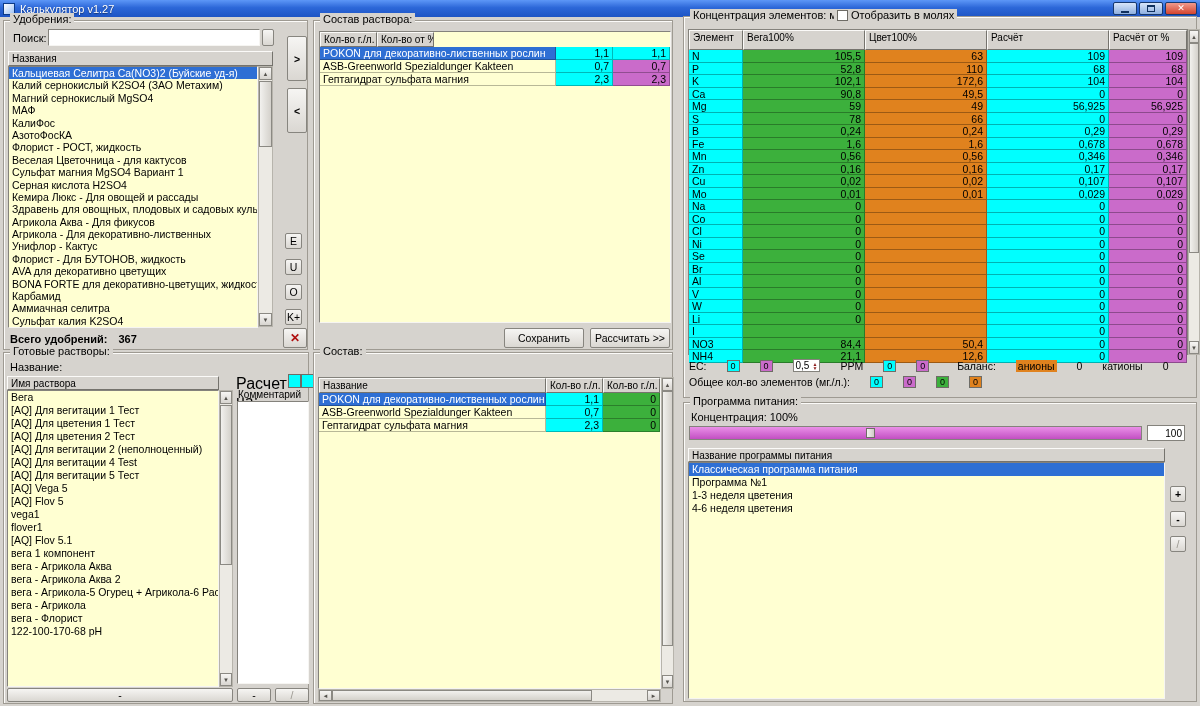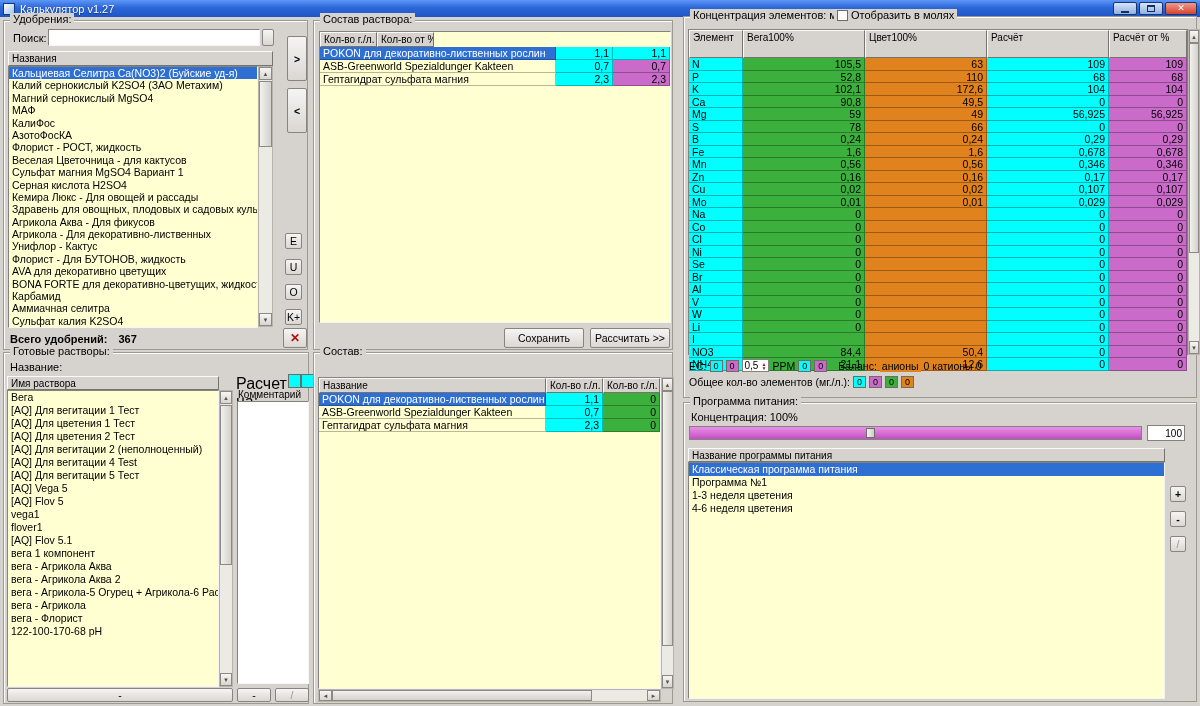--- a/index.html
+++ b/index.html
@@ -45,38 +45,38 @@
 .comp-body .trow:nth-of-type(1) .k-name{background:var(--selection,#2e6fd4);color:#fff}
 
 
 .conc-table{position:absolute;border:1px solid #84827c;background:#fff}
 .cc{height:12.5px;line-height:12.5px;font-size:10.5px;padding:0 3px;white-space:nowrap;overflow:hidden;border-right:1px solid rgba(0,0,0,.3);border-bottom:1px solid rgba(0,0,0,.3)}
 .cc.c0{width:54px;background:var(--cyan,#0ff)}
 .cc.c1{width:122px;background:var(--green,#3cb03c);text-align:right}
 .cc.c2{width:122px;background:var(--orange,#e0821e);text-align:right}
 .cc.c3{width:122px;background:var(--cyan,#0ff);text-align:right}
 .cc.c4{width:78px;background:var(--magenta,#ca6bca);text-align:right}
-.ch{height:28px}.ch.c0{width:54px}.ch.c1{width:122px}.ch.c2{width:122px}.ch.c3{width:122px}.ch.c4{width:78px}
+.ch{height:20px}.ch.c0{width:54px}.ch.c1{width:122px}.ch.c2{width:122px}.ch.c3{width:122px}.ch.c4{width:78px}
 
 
 .fert-list div.lrow:nth-of-type(1){background:var(--selection,#2e6fd4);color:#fff}
 .prog-list div.lrow:nth-of-type(1){background:var(--selection,#2e6fd4);color:#fff}
 
 
 .vscroll,.hscroll{position:absolute;background:#eceae4;border:1px solid #b7b4ac}
 .sarrow{position:absolute;background:linear-gradient(#f7f6f4,#d8d5d0);border:1px solid #8b8983;color:#55534e;font-size:6px;display:flex;align-items:center;justify-content:center}
 .vscroll .sarrow{left:0;right:0;height:13px}
 .vscroll .sarrow.end{bottom:0}
 .hscroll .sarrow{top:0;bottom:0;width:13px}
 .hscroll .sarrow.end{right:0}
 .vthumb{position:absolute;left:0;right:0;background:linear-gradient(90deg,#f2f1ee,#d4d1cb);border:1px solid #8b8983}
 .hthumb{position:absolute;top:0;bottom:0;background:linear-gradient(#f2f1ee,#d4d1cb);border:1px solid #8b8983}
 
 
-.inline-line{position:absolute;display:flex;align-items:center;gap:3px;height:13px;font-size:10.5px;white-space:nowrap}
+.inline-line{position:absolute;display:flex;align-items:center;gap:20px;height:13px;font-size:10.5px;white-space:nowrap}
 .chip{display:inline-block;min-width:13px;height:12px;line-height:11px;text-align:center;font-size:9px;border:1px solid #6e6c66;padding:0 1px}
 .chip.cyan{background:var(--cyan,#0ff)}.chip.magenta{background:var(--magenta,#ca6bca)}
 .chip.green{background:var(--green,#3cb03c)}.chip.orange{background:var(--orange,#e0821e)}
 .word-chip{background:var(--orange,#e0821e);padding:0 2px;height:12px;line-height:12px;display:inline-block}
 .ec-field{display:inline-flex;align-items:center;background:#fff;border:1px solid #84827c;height:13px;padding:0 2px;font-size:10px}
 .spin-col{display:inline-flex;flex-direction:column;justify-content:center;font-size:5px;line-height:4px;color:#8b1a1a;margin-left:3px}
 
 
 .checkbox{width:11px;height:11px;background:#fff;border:1px solid #6e6c66;display:inline-block;vertical-align:-2px;margin-right:3px}
 

